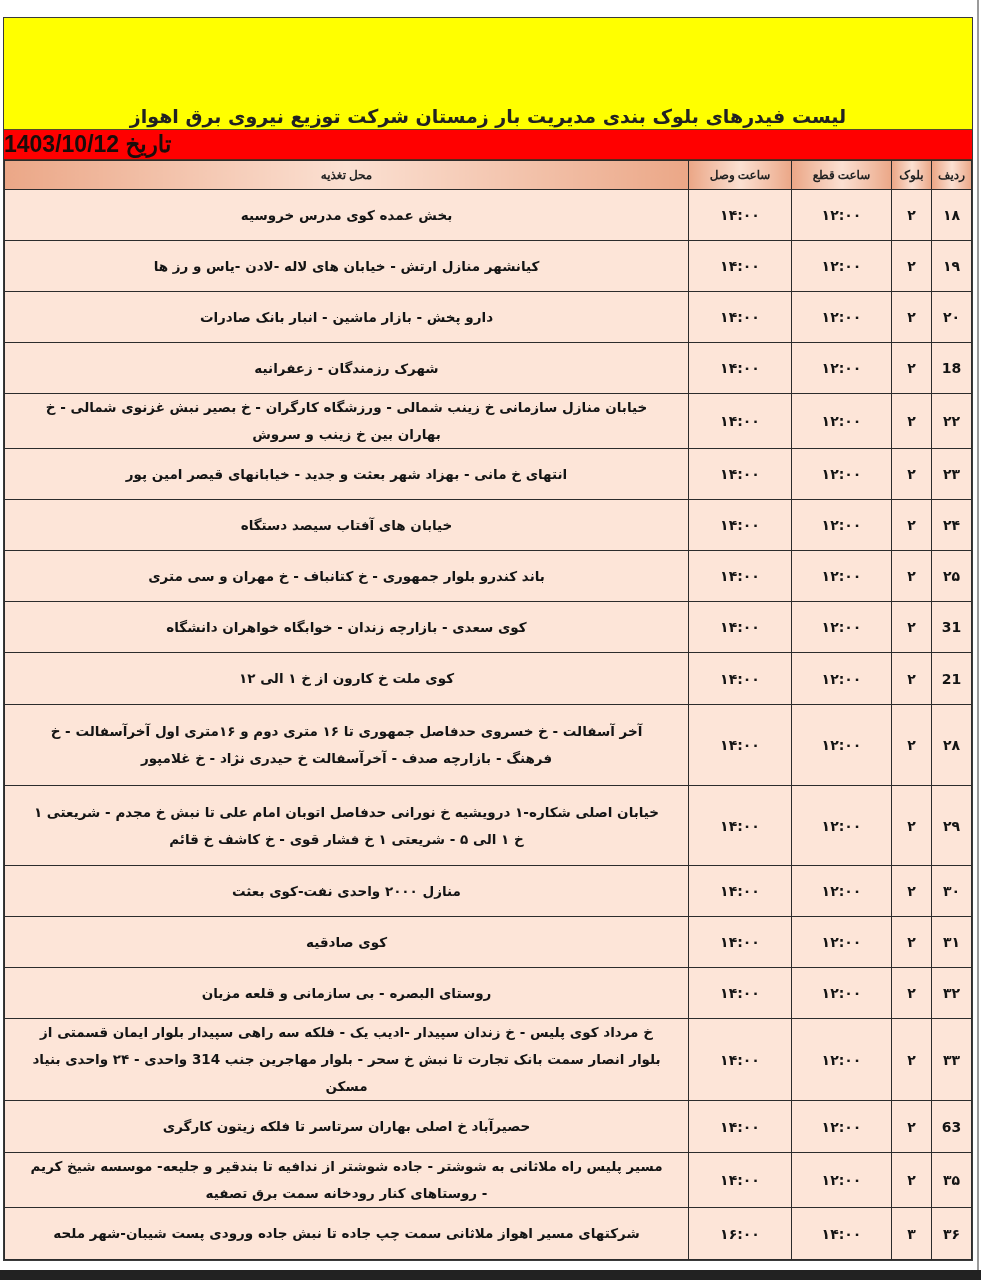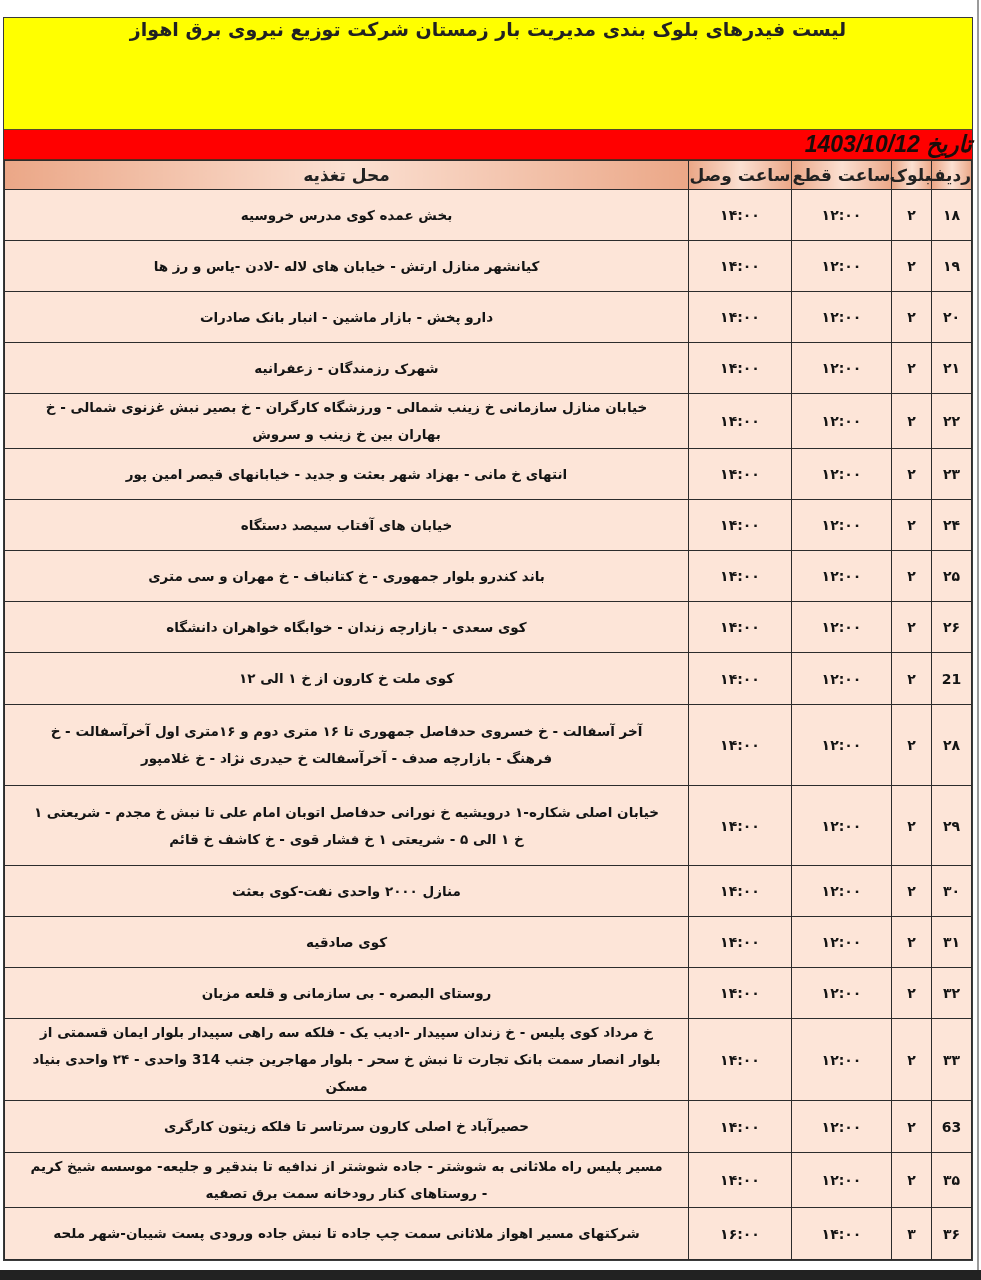--- a/index.html
+++ b/index.html
@@ -6,34 +6,35 @@
   body {
     width: 981px; height: 1280px; background: #ffffff; position: relative; overflow: hidden;
     font-family: "DejaVu Sans", sans-serif; color: #111;
   }
   .sheet {
     position: absolute; left: 3px; top: 17px; width: 970px;
     border: 1.5px solid #3a3a3a; box-sizing: border-box;
   }
   .title-band {
     height: 112px; background: #ffff00; border-bottom: 1.5px solid #5a4a2a;
-    display: flex; align-items: flex-start; justify-content: center;
+    display: flex; align-items: flex-end; justify-content: center;
     direction: rtl; box-sizing: border-box;
   }
   .title-band span { font-weight: bold; font-size: 19px; color: #222; padding-bottom: 2px; }
   .date-band {
     height: 30px; background: #ff0000; border-bottom: 1.5px solid #5a2a1a;
-    display: flex; align-items: center; justify-content: flex-start; direction: rtl; box-sizing: border-box; font-style: italic;
+    display: flex; align-items: center; justify-content: flex-end; direction: rtl; box-sizing: border-box;
   }
   .date-band span { font-family: "Liberation Sans", sans-serif; font-weight: bold; font-size: 23px; color: #1a0d0a; }
   table { border-collapse: collapse; width: 100%; table-layout: fixed; direction: rtl; }
   th, td { border: 1.5px solid #2c2c2c; padding: 0; text-align: center; vertical-align: middle; }
   th {
-    height: 28px; font-size: 17px; font-weight: bold; color: #222;
+    height: 28px; font-size: 12px; font-weight: bold; color: #222;
     background: linear-gradient(90deg, #eba787 0%, #fbe0d2 50%, #eba787 100%);
+    font-family: Liberation Serif, serif;
   }
   td { background: #fde5d8; font-weight: bold; font-size: 13.5px; color: #141414; }
   td.desc { padding: 0 22px; line-height: 27px; font-size: 13.5px; margin-top: 45px; }
   td.num { font-size: 14px; }
   .bottom-bar { position: absolute; left: 0; top: 1270px; width: 981px; height: 10px; background: #222; }
   .edge-line { position: absolute; left: 977px; top: 0; width: 1.5px; height: 1270px; background: #9a9a9a; }
 </style>
 </head>
 <body>
 
@@ -79,21 +80,21 @@
           <td class="desc">کیانشهر منازل ارتش - خیابان های لاله -لادن -یاس و رز ها</td>
         </tr>
         <tr style="height: 51px;">
           <td class="num">۲۰</td>
           <td class="num">۲</td>
           <td class="num">۱۲:۰۰</td>
           <td class="num">۱۴:۰۰</td>
           <td class="desc">دارو پخش - بازار ماشین - انبار بانک صادرات</td>
         </tr>
         <tr style="height: 51px;">
-          <td class="num">۲۱</td>
+          <td class="num">18</td>
           <td class="num">۲</td>
           <td class="num">۱۲:۰۰</td>
           <td class="num">۱۴:۰۰</td>
           <td class="desc">شهرک رزمندگان - زعفرانیه</td>
         </tr>
         <tr style="height: 52px;">
           <td class="num">۲۲</td>
           <td class="num">۲</td>
           <td class="num">۱۲:۰۰</td>
           <td class="num">۱۴:۰۰</td>
@@ -114,21 +115,21 @@
           <td class="desc">خیابان های آفتاب سیصد دستگاه</td>
         </tr>
         <tr style="height: 51px;">
           <td class="num">۲۵</td>
           <td class="num">۲</td>
           <td class="num">۱۲:۰۰</td>
           <td class="num">۱۴:۰۰</td>
           <td class="desc">باند کندرو بلوار جمهوری - خ کتانباف - خ مهران و سی متری</td>
         </tr>
         <tr style="height: 51px;">
-          <td class="num">۲۶</td>
+          <td class="num">31</td>
           <td class="num">۲</td>
           <td class="num">۱۲:۰۰</td>
           <td class="num">۱۴:۰۰</td>
           <td class="desc">کوی سعدی - بازارچه زندان - خوابگاه خواهران دانشگاه</td>
         </tr>
         <tr style="height: 52px;">
           <td class="num">21</td>
           <td class="num">۲</td>
           <td class="num">۱۲:۰۰</td>
           <td class="num">۱۴:۰۰</td>
@@ -174,21 +175,21 @@
           <td class="num">۲</td>
           <td class="num">۱۲:۰۰</td>
           <td class="num">۱۴:۰۰</td>
           <td class="desc">خ مرداد کوی پلیس - خ زندان سپیدار -ادیب یک - فلکه سه راهی سپیدار بلوار ایمان قسمتی از بلوار انصار سمت بانک تجارت تا نبش خ سحر - بلوار مهاجرین جنب 314 واحدی - ۲۴ واحدی بنیاد مسکن</td>
         </tr>
         <tr style="height: 52px;">
           <td class="num">63</td>
           <td class="num">۲</td>
           <td class="num">۱۲:۰۰</td>
           <td class="num">۱۴:۰۰</td>
-          <td class="desc">حصیرآباد خ اصلی کارون سرتاسر تا فلکه زیتون کارگری</td>
+          <td class="desc">حصیرآباد خ اصلی بهاران سرتاسر تا فلکه زیتون کارگری</td>
         </tr>
         <tr style="height: 52px;">
           <td class="num">۳۵</td>
           <td class="num">۲</td>
           <td class="num">۱۲:۰۰</td>
           <td class="num">۱۴:۰۰</td>
           <td class="desc">مسیر پلیس راه ملاثانی به شوشتر - جاده شوشتر از ندافیه تا بندقیر و جلیعه- موسسه شیخ کریم - روستاهای کنار رودخانه سمت برق تصفیه</td>
         </tr>
         <tr style="height: 52px;">
           <td class="num">۳۶</td>

